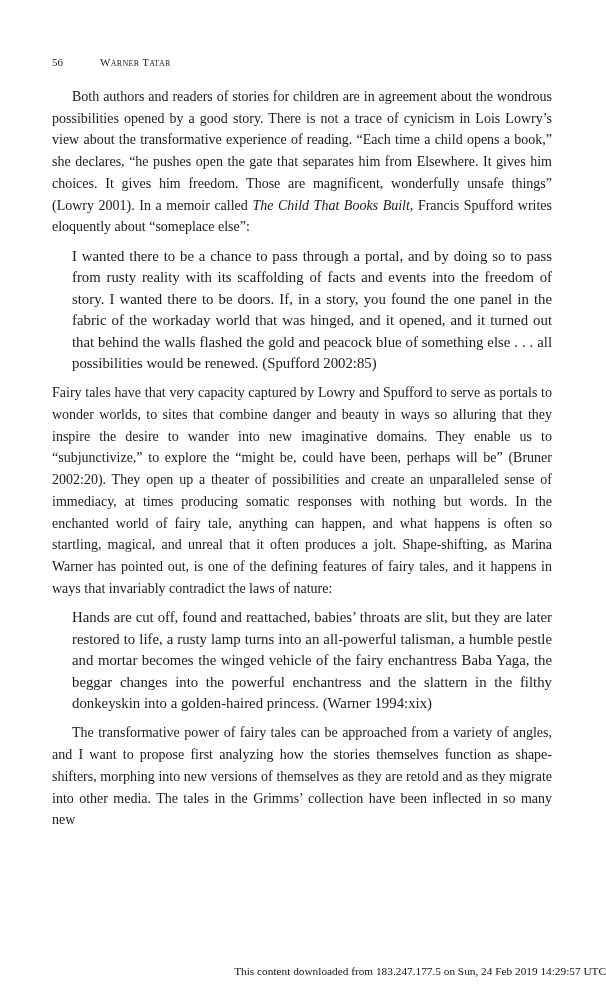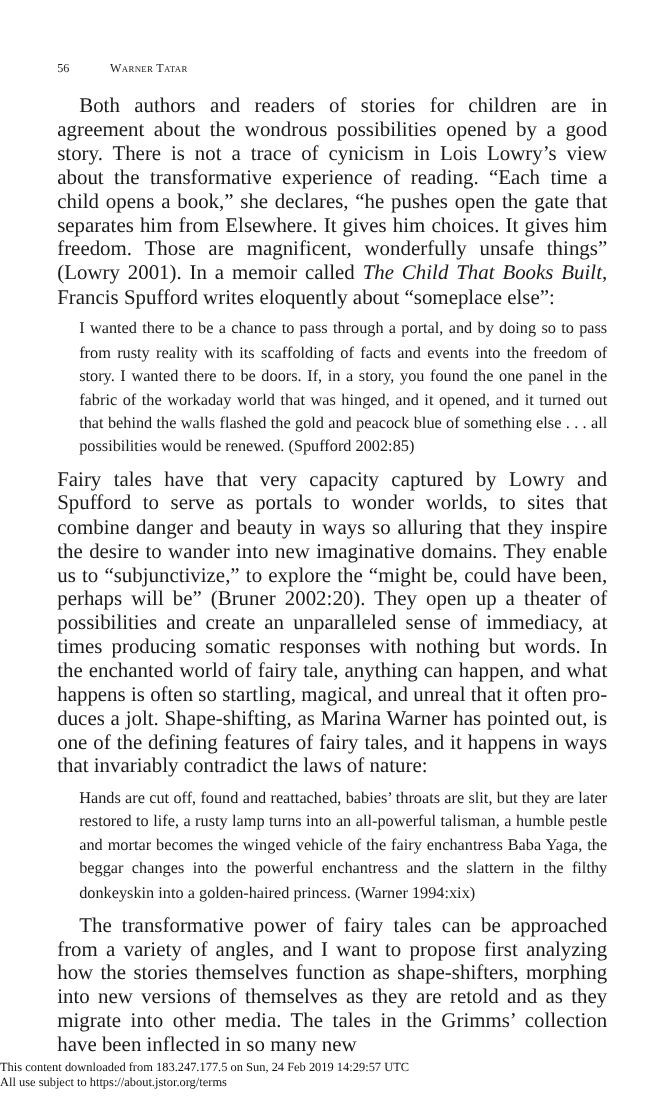--- a/index.html
+++ b/index.html
@@ -1,25 +1,25 @@
 <!DOCTYPE html>
 <html><head>
 <meta charset="utf-8">
 <style>
   html, body { margin: 0; padding: 0; background: #ffffff; }
   body { width: 606px; height: 1001px; position: relative; overflow: hidden; color: #1a1a1a; }
   .page { position: absolute; left: 52px; top: 52px; width: 500px; font-family: "Liberation Serif", "DejaVu Serif", serif; }
   .running-head { font-size: 11px; height: 20px; line-height: 20px; margin-bottom: 14px; }
   .running-head .pno { display: inline-block; width: 48px; }
   .running-head .author { font-variant: small-caps; letter-spacing: 0.3px; }
-  p { margin: 0; font-size: 19px; line-height: 21.7px; text-align: justify; hyphens: manual; }
+  p { margin: 0; font-size: 14px; line-height: 21.7px; text-align: justify; hyphens: manual; }
   p.indent { text-indent: 20px; }
   blockquote { margin: 8px 0 8px 20px; padding: 0; font-family: Liberation Serif, serif; }
   blockquote p { font-size: 14.8px; line-height: 21.4px; }
-  .footer { position: absolute; left: 0; width: 606px; top: 965px; text-align: left; font-family: "Liberation Serif", serif; font-size: 11.3px; line-height: 13px; color: #111; }
+  .footer { position: absolute; left: 0; width: 606px; top: 965px; text-align: right; font-family: "Liberation Serif", serif; font-size: 11.3px; line-height: 13px; color: #111; }
   i { font-style: italic; }
 </style>
 </head>
 <body>
 
 <div class="page">
   <div class="running-head">
     <span class="pno">56</span><span class="author">Warner Tatar</span>
   </div>
 
@@ -33,14 +33,13 @@
 
   <blockquote>
     <p>Hands are cut off, found and reattached, babies’ throats are slit, but they are later restored to life, a rusty lamp turns into an all-powerful talisman, a humble pestle and mortar becomes the winged vehicle of the fairy enchantress Baba Yaga, the beggar changes into the powerful enchantress and the slattern in the filthy donkeyskin into a golden-haired princess. (Warner 1994:xix)</p>
   </blockquote>
 
   <p class="indent">The transformative power of fairy tales can be approached from a variety of angles, and I want to propose first analyzing how the stories themselves function as shape-shifters, morphing into new versions of themselves as they are retold and as they migrate into other media. The tales in the Grimms’ collection have been inflected in so many new</p>
 </div>
 
 <div class="footer">
   <div>This content downloaded from 183.247.177.5 on Sun, 24 Feb 2019 14:29:57 UTC</div>
-  <div>All use subject to https://about.jstor.org/terms</div>
 </div>
 
 </body></html>

